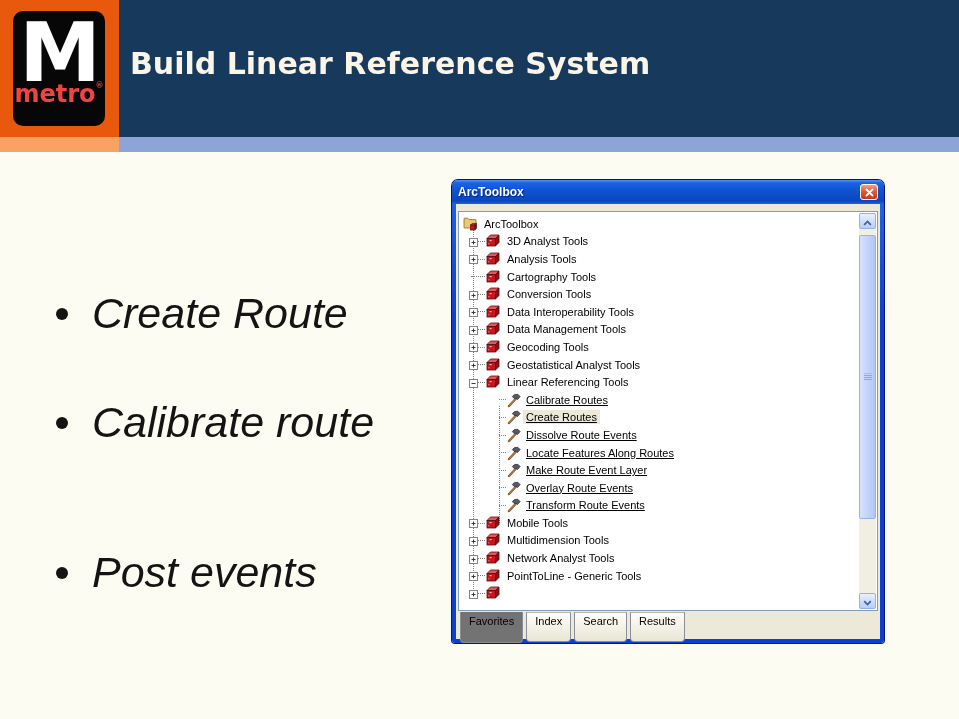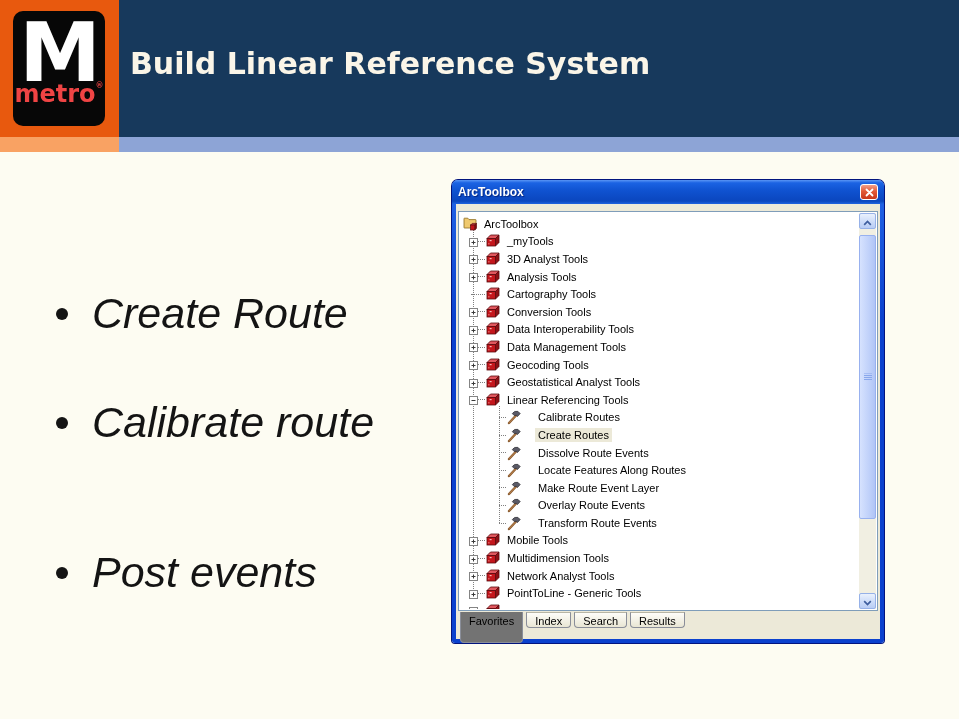--- a/index.html
+++ b/index.html
@@ -52,21 +52,21 @@
   .tree { position:absolute; left:1px; top:1px; bottom:1px; right:18px; overflow:hidden; padding-top:2px; font-size:11px; color:#000; }
   .tree-row { position:relative; height:17.6px; }
   .node-icon { position:absolute; top:50%; transform:translateY(-50%); width:16px; height:16px; }
   .node-icon svg { display:block; }
   .row-root .node-icon { left:3px; }
   .l1 .node-icon { left:25px; }
   .l2 .node-icon { left:46px; }
   .node-label { position:absolute; top:50%; transform:translateY(-50%); white-space:nowrap; padding:1px 3px; }
   .row-root .node-label { left:21px; }
   .l1 .node-label { left:44px; }
-  .l2 .node-label { left:75px; }
+  .l2 .node-label { left:63px;text-decoration:underline; }
   .node-label.selected { background:#ECE9D8; }
   .expand-box { position:absolute; left:9px; top:50%; margin-top:-4.5px; width:9px; height:9px; }
   .l1::before { content:""; position:absolute; left:11px; width:14px; top:8.5px; border-top:1px dotted #808080; }
   .l1.has-exp::before { left:18px; width:7px; }
   .l2::before { content:""; position:absolute; left:39px; width:7px; top:8.5px; border-top:1px dotted #808080; }
   .vline1 { position:absolute; left:13px; top:17px; height:363px; border-left:1px dotted #808080; }
   .vline2 { position:absolute; left:39px; top:193px; height:117px; border-left:1px dotted #808080; }
   
   .scrollbar { position:absolute; top:1px; right:1px; bottom:1px; width:17px; background:#F1EFE2; }
   .scroll-btn {
@@ -78,21 +78,21 @@
     position:absolute; left:0; top:22px; width:17px; height:284px; border:1px solid #98B1EF; border-radius:2px;
     background:linear-gradient(90deg,#D6E2FE,#BCCEF9 70%,#B0C4F6);
   }
   .thumb-grip {
     position:absolute; left:50%; top:50%; width:8px; height:7px; transform:translate(-50%,-50%);
     background:repeating-linear-gradient(180deg,#89A7EC 0 1px,transparent 1px 2px);
   }
   
   .tabs { display:flex; gap:3px; margin:1px 0 0 2px; height:21px; align-items:flex-start; }
   .tab {
-    height:16px; padding:2px 8px 0 8px; font-size:11px; color:#000; cursor:pointer;
+    height:30px; padding:2px 8px 0 8px; font-size:11px; color:#000; cursor:pointer;
     background:linear-gradient(180deg,#FEFDF9,#E9E6D4); border:1px solid #8A8E99; border-radius:0 0 4px 4px; border-top-color:#B7B5A5;
   }
   .tab.active { height:31px; background:#737373; border-top:none; padding-top:3px; }
 </style>
 </head>
 <body>
 
 <div class="slide">
 
   <div class="header-navy"></div>
@@ -145,37 +145,20 @@
                 </svg></span>
               <span class="node-icon">
                 <svg width="16" height="16" viewBox="0 0 16 16">
                   <polygon points="2,5.5 5.5,2 14,2 10.5,5.5" fill="#E0575E" stroke="#5A0A0E" stroke-width="0.8"></polygon>
                   <polygon points="10.5,5.5 14,2 14,9.5 10.5,13" fill="#8E1015" stroke="#5A0A0E" stroke-width="0.8"></polygon>
                   <rect x="2" y="5.5" width="8.5" height="7.5" fill="#C4161C" stroke="#5A0A0E" stroke-width="0.8"></rect>
                   <rect x="4.6" y="7" width="2" height="1.2" fill="#F5B8B8"></rect>
                   <rect x="3" y="10.3" width="1.6" height="1" fill="#EE8C8C" opacity="0.8"></rect>
                 </svg>
               </span>
-              <span class="node-label">_myTools</span>
-            </div>
-            <div class="tree-row l1 has-exp">
-              <span class="expand-box"><svg width="9" height="9" viewBox="0 0 9 9">
-                  <rect x="0.5" y="0.5" width="8" height="8" fill="#fff" stroke="#848484"></rect>
-                  <line x1="2.5" y1="4.5" x2="6.5" y2="4.5" stroke="#3a3a3a"></line>
-                  <line x1="4.5" y1="2.5" x2="4.5" y2="6.5" stroke="#3a3a3a"></line>
-                </svg></span>
-              <span class="node-icon">
-                <svg width="16" height="16" viewBox="0 0 16 16">
-                  <polygon points="2,5.5 5.5,2 14,2 10.5,5.5" fill="#E0575E" stroke="#5A0A0E" stroke-width="0.8"></polygon>
-                  <polygon points="10.5,5.5 14,2 14,9.5 10.5,13" fill="#8E1015" stroke="#5A0A0E" stroke-width="0.8"></polygon>
-                  <rect x="2" y="5.5" width="8.5" height="7.5" fill="#C4161C" stroke="#5A0A0E" stroke-width="0.8"></rect>
-                  <rect x="4.6" y="7" width="2" height="1.2" fill="#F5B8B8"></rect>
-                  <rect x="3" y="10.3" width="1.6" height="1" fill="#EE8C8C" opacity="0.8"></rect>
-                </svg>
-              </span>
               <span class="node-label">3D Analyst Tools</span>
             </div>
             <div class="tree-row l1 has-exp">
               <span class="expand-box"><svg width="9" height="9" viewBox="0 0 9 9">
                   <rect x="0.5" y="0.5" width="8" height="8" fill="#fff" stroke="#848484"></rect>
                   <line x1="2.5" y1="4.5" x2="6.5" y2="4.5" stroke="#3a3a3a"></line>
                   <line x1="4.5" y1="2.5" x2="4.5" y2="6.5" stroke="#3a3a3a"></line>
                 </svg></span>
               <span class="node-icon">
                 <svg width="16" height="16" viewBox="0 0 16 16">

